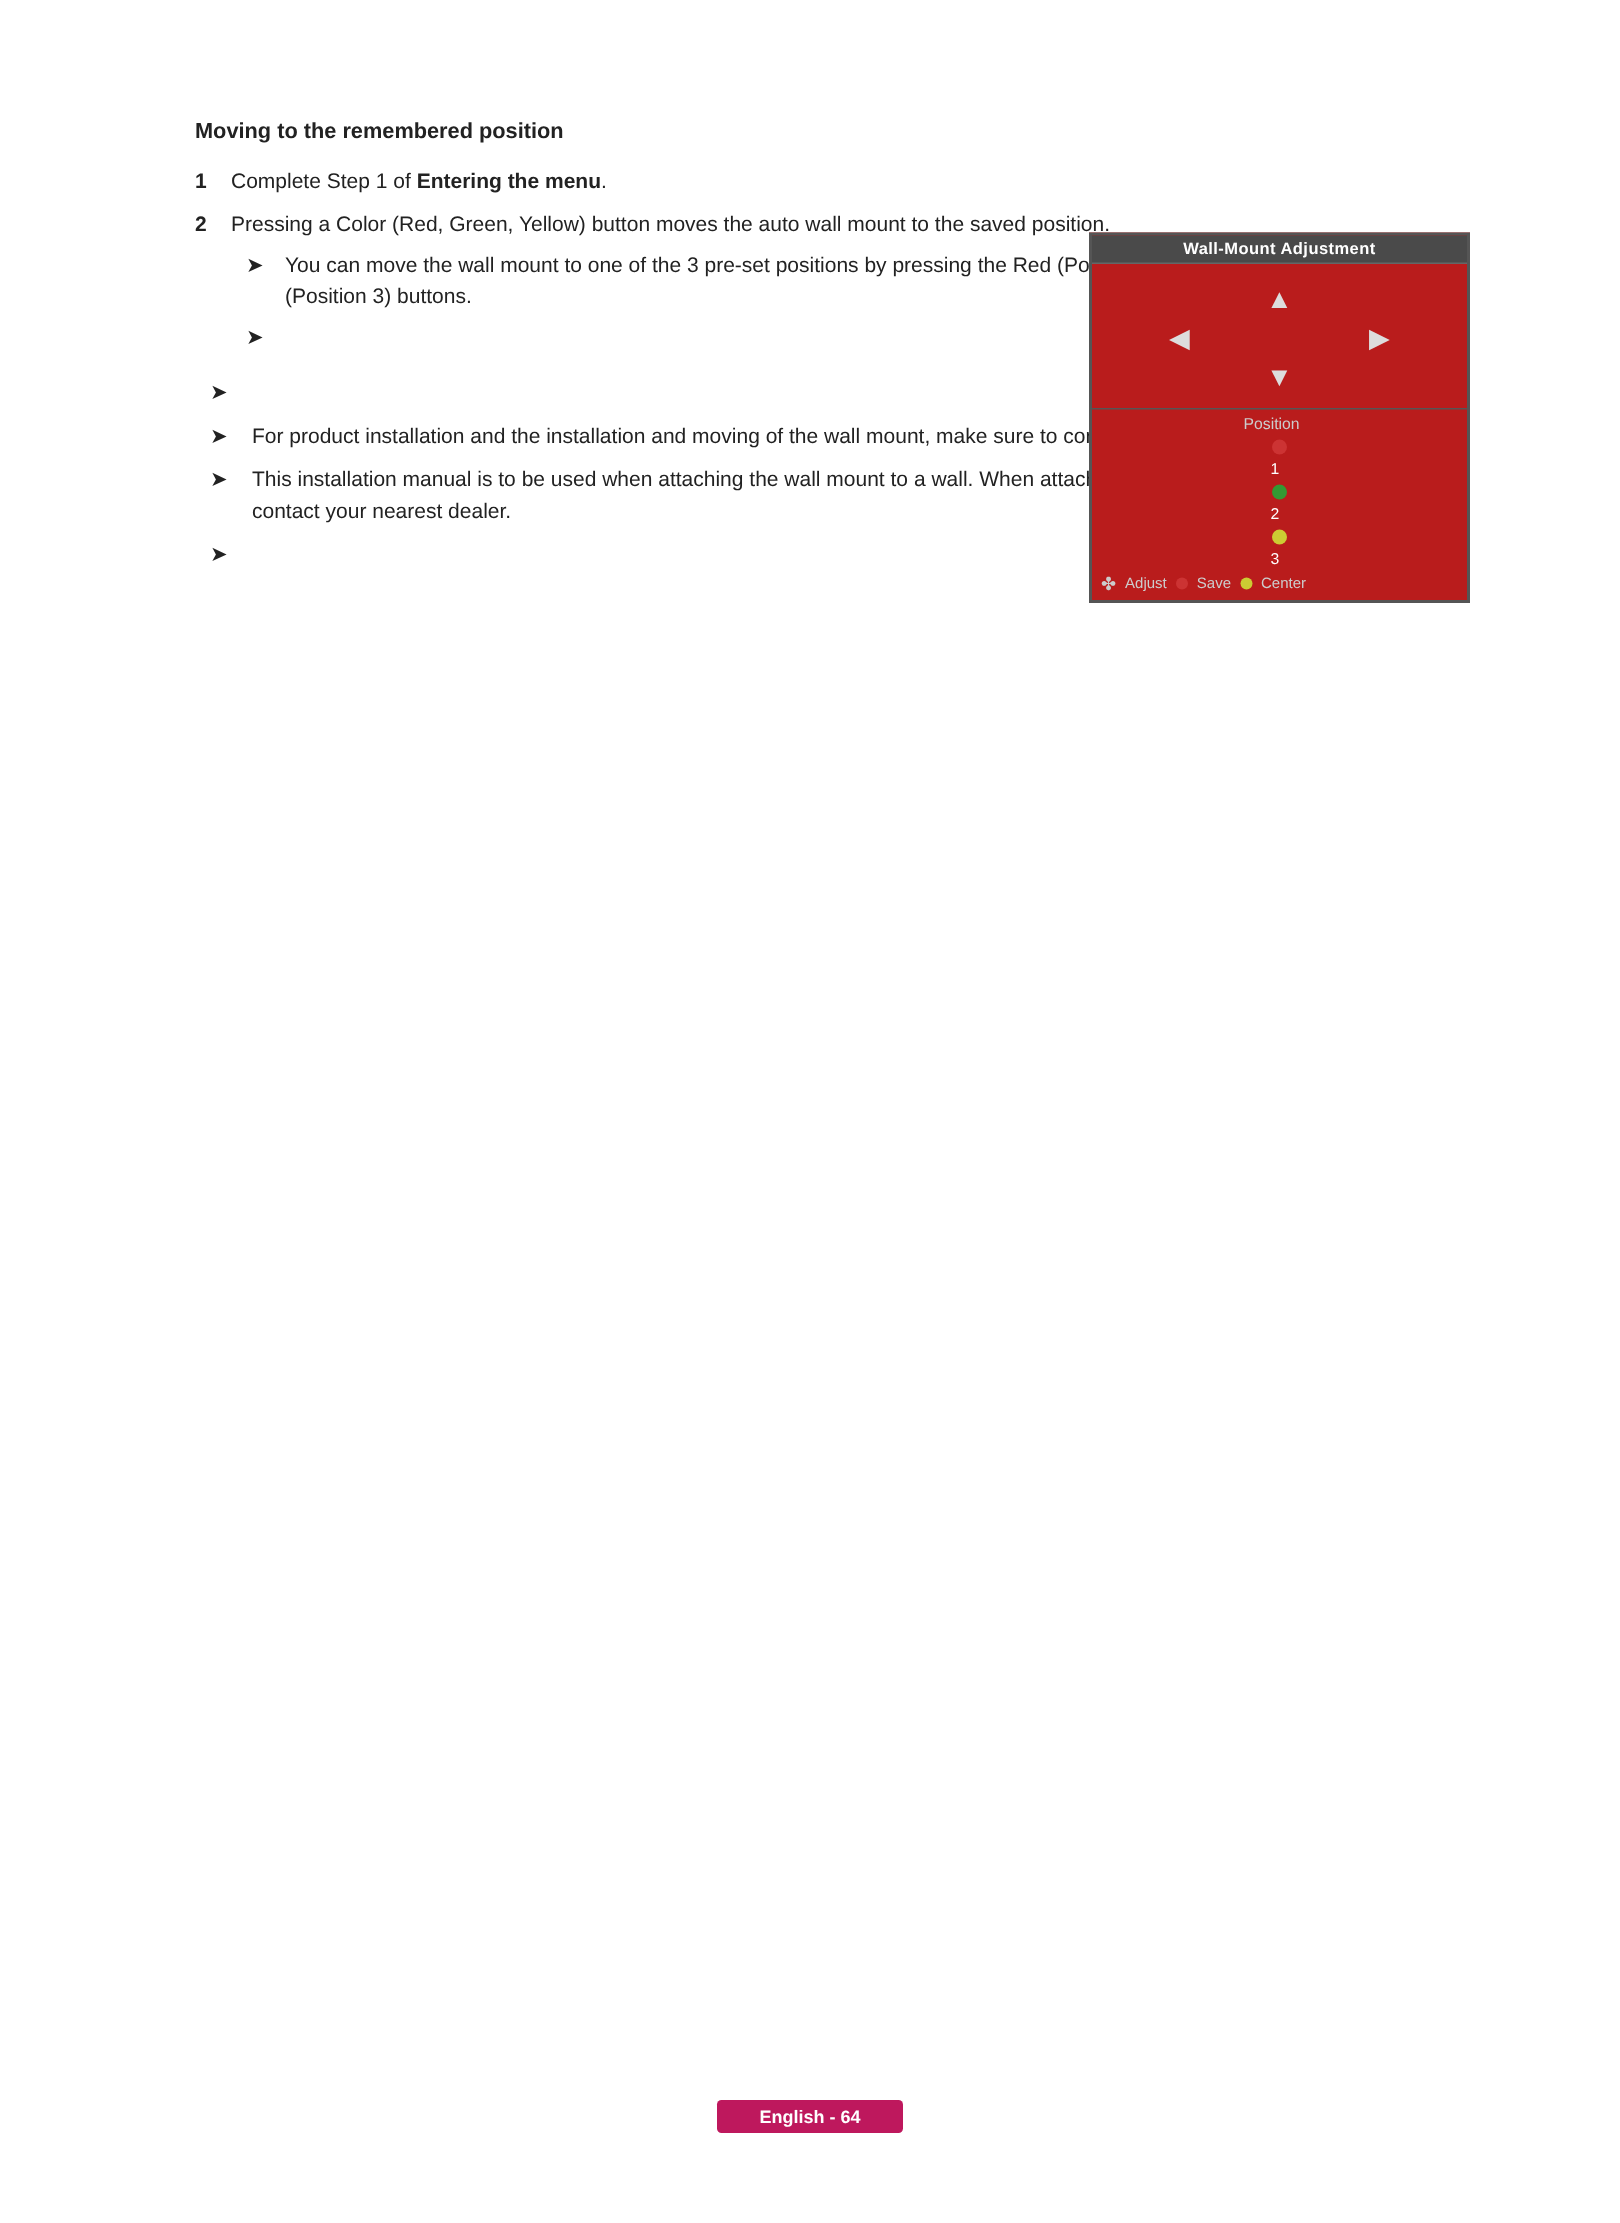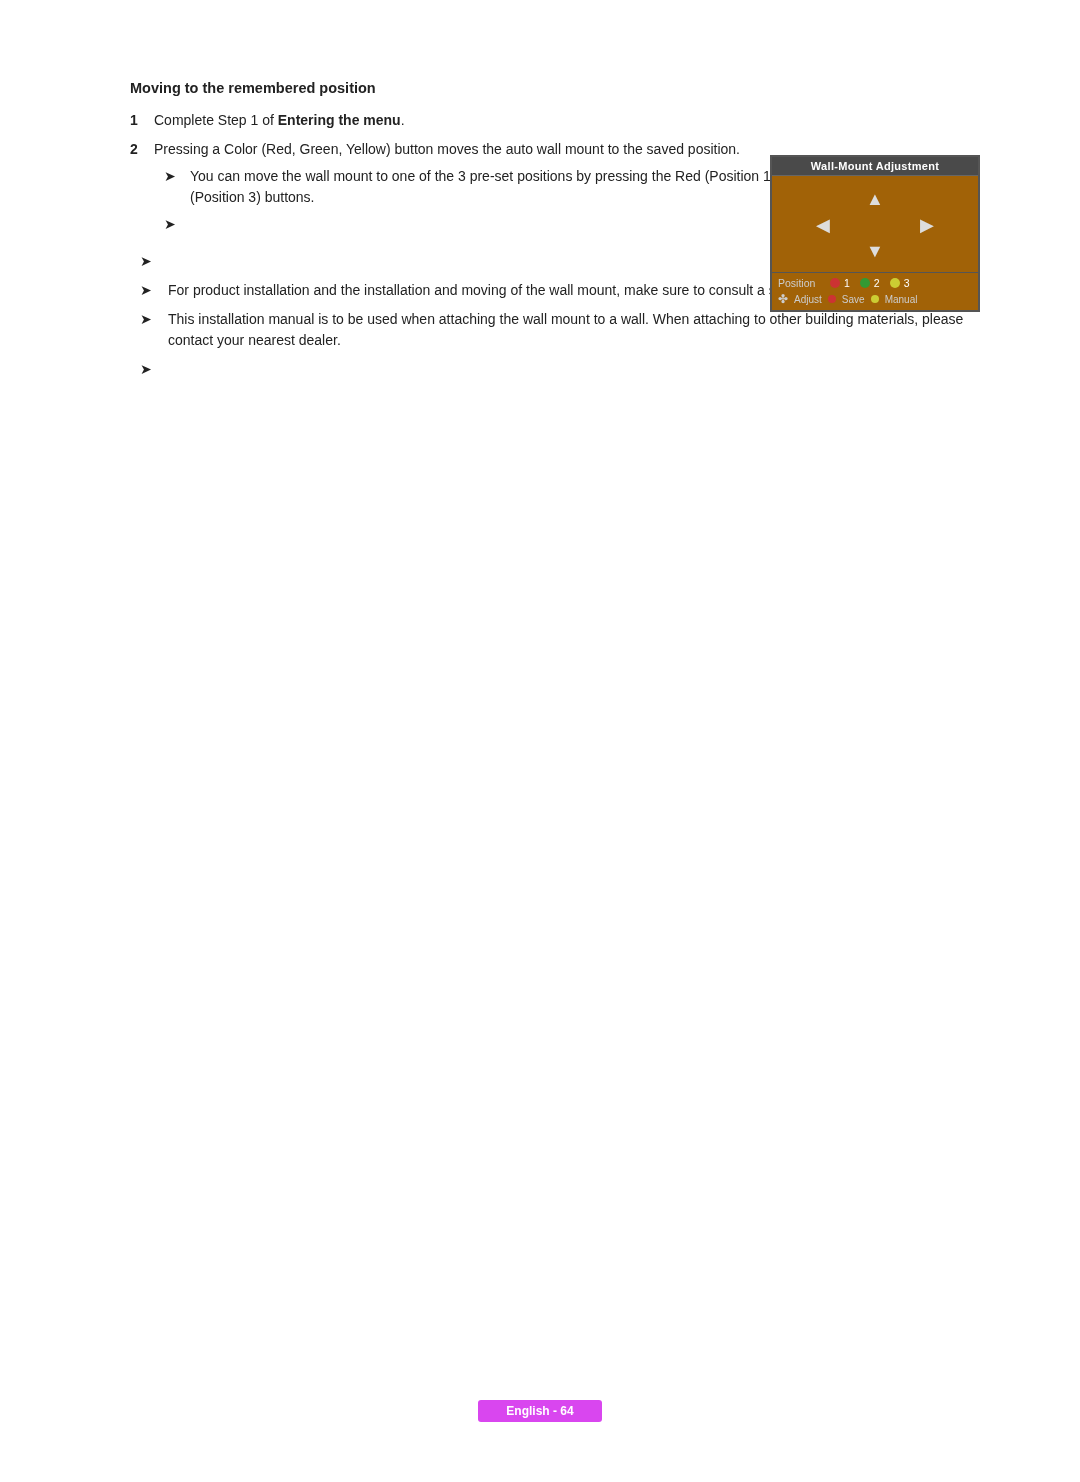--- a/index.html
+++ b/index.html
@@ -85,22 +85,22 @@
 
     .bullet-list li .arrow-marker {
       min-width: 22px;
     }
 
     
     .wall-mount-box {
       position: absolute;
       top: 155px;
       right: 100px;
-      width: 210px;
-      background: #a16207;
+      width: 254px;
+      background: #b91c1c;
       border: 2px solid #555;
       color: #fff;
       font-size: 11px;
     }
 
     .wall-mount-title {
       background: #4a4a4a;
       text-align: center;
       padding: 3px 6px;
       font-size: 11px;
@@ -142,20 +142,21 @@
       border-top: 1px solid #555;
       padding: 4px 6px;
     }
 
     .position-row {
       display: flex;
       align-items: center;
       margin-bottom: 3px;
       gap: 4px;
       font-size: 10.5px;
+      flex-direction: column;
     }
 
     .position-label {
       min-width: 48px;
       color: #ccc;
     }
 
     .pos-dot {
       width: 10px;
       height: 10px;
@@ -197,21 +198,21 @@
       position: absolute;
       bottom: 60px;
       left: 0;
       right: 0;
       display: flex;
       justify-content: center;
       align-items: center;
     }
 
     .footer-badge {
-      background: #d946ef;
+      background: #be185d;
       color: #fff;
       font-size: 12px;
       font-weight: bold;
       padding: 4px 28px;
       border-radius: 3px;
     }
   </style>
 </head>
 <body>
 
@@ -293,20 +294,20 @@
       <span class="pos-num">2</span>
       <span class="pos-dot yellow"></span>
       <span class="pos-num">3</span>
     </div>
     <div class="controls-row">
       <span class="ctrl-icon">✤</span>
       <span>Adjust</span>
       <span class="ctrl-dot red"></span>
       <span>Save</span>
       <span class="ctrl-dot yellow"></span>
-      <span>Manual</span>
+      <span>Center</span>
     </div>
   </div>
 </div>
 
 <div class="page-footer">
   <div class="footer-badge">English - 64</div>
 </div>
 
 </body></html>

